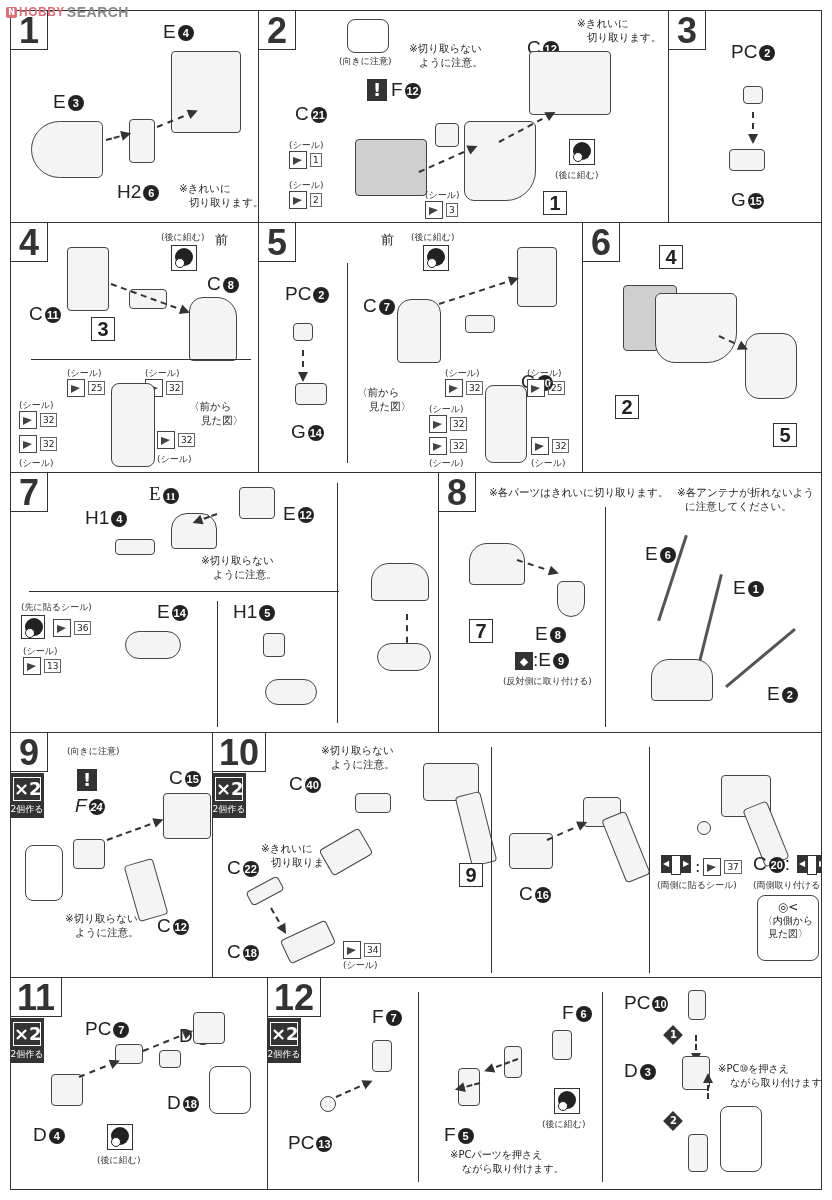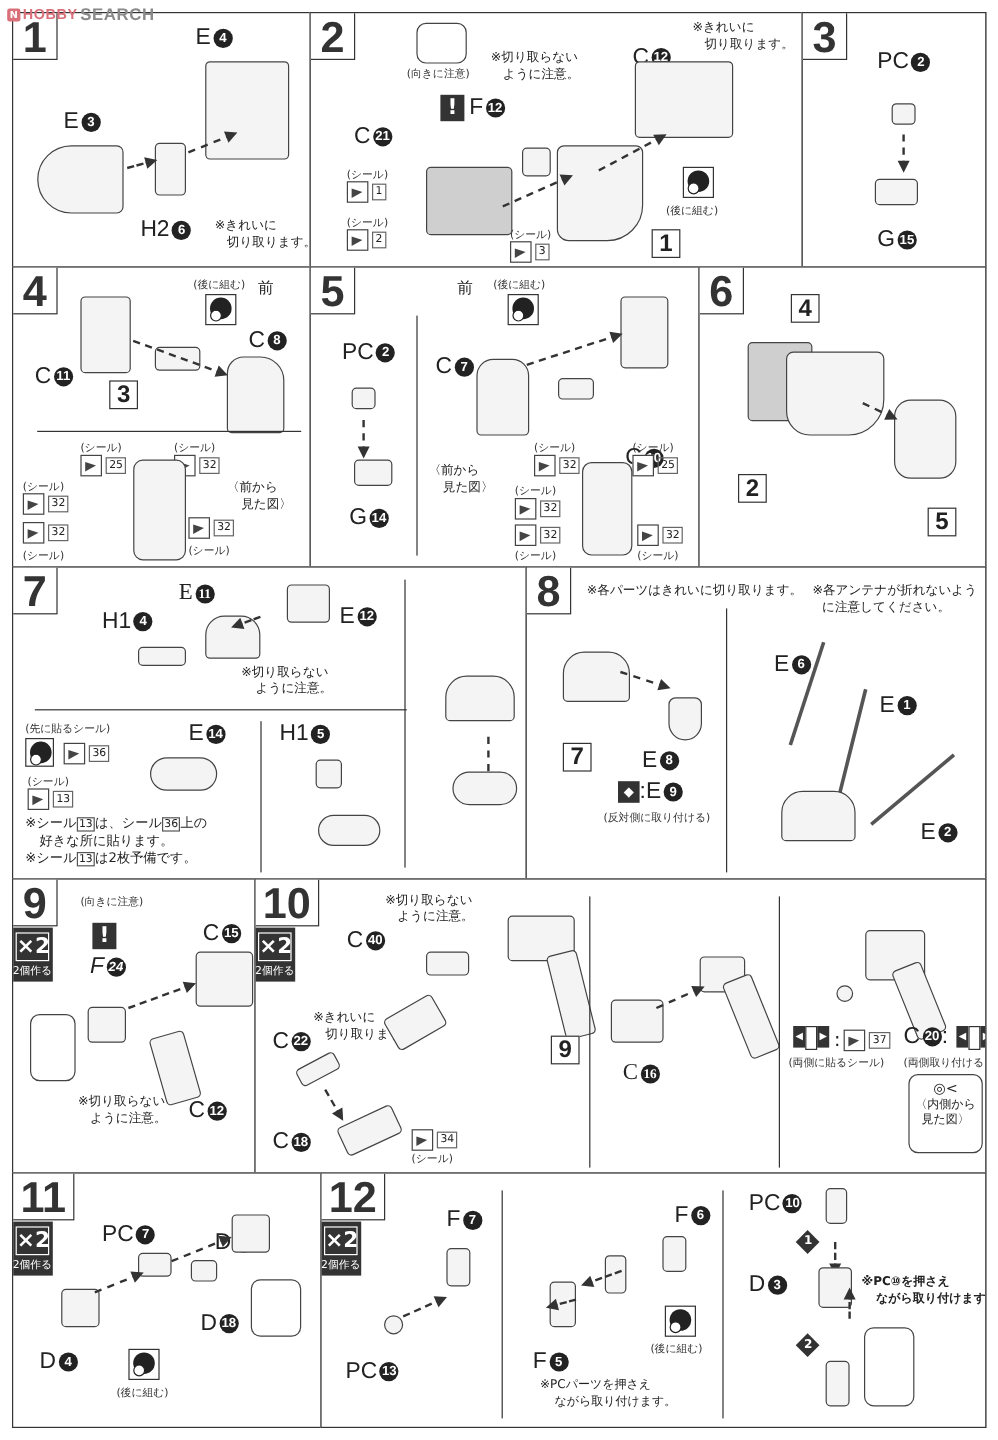--- a/index.html
+++ b/index.html
@@ -239,25 +239,20 @@
       <span class="ico"></span>
       <span class="num">36</span>
     </div>
   <div class="lbl" style="left:126px;top:128px;margin-left:20px;"><span>E</span><span class="n">14</span></div>
   <div class="part" style="left:114px;top:158px;width:54px;height:26px;border-radius:14px;"></div>
   <div class="small" style="left:12px;top:172px;">(シール)</div>
   <div class="seal" style="left:12px;top:184px;">
       <span class="ico"></span>
       <span class="num">13</span>
     </div>
-  <div class="note" style="left:10px;top:206px;font-size:11px;">
-    <span>※シール</span><span class="num" style="border:1px solid #555;font-size:9px;padding:0 1px">13</span><span>は、シール</span><span style="border:1px solid #555;font-size:9px;padding:0 1px">36</span><span>上の</span>
-    <div style="padding-left:12px">好きな所に貼ります。</div>
-    <div><span>※シール</span><span style="border:1px solid #555;font-size:9px;padding:0 1px">13</span><span>は2枚予備です。</span></div>
-  </div>
   <div class="divider" style="left:206px;top:128px;width:1px;height:126px;"></div>
   <div class="lbl" style="left:222px;top:128px;"><span>H1</span><span class="n">5</span></div>
   <div class="part" style="left:252px;top:160px;width:20px;height:22px;"></div>
   <div class="part" style="left:254px;top:206px;width:50px;height:24px;border-radius:14px;"></div>
   <div class="divider" style="left:326px;top:10px;width:1px;height:240px;"></div>
   <div class="part" style="left:360px;top:90px;width:56px;height:36px;border-radius:18px 18px 4px 4px;"></div>
   <div class="arrow" style="left:396px;top:140px;width:40px;transform:rotate(90deg);"></div>
   <div class="part" style="left:366px;top:170px;width:52px;height:26px;border-radius:14px;"></div>
 </div>
 
@@ -326,21 +321,21 @@
   <div class="part" style="left:70px;top:196px;width:48px;height:24px;transform:rotate(-25deg);"></div>
   <div class="lbl" style="left:14px;top:208px;"><span>C</span><span class="n">18</span></div>
   <div class="seal" style="left:130px;top:208px;">
       <span class="ico"></span>
       <span class="num">34</span>
     </div>
   <div class="small" style="left:130px;top:226px;">(シール)</div>
   <div class="part" style="left:110px;top:104px;width:44px;height:28px;transform:rotate(-30deg);"></div>
   <div class="divider" style="left:278px;top:14px;width:1px;height:226px;"></div>
   <div class="part" style="left:296px;top:100px;width:42px;height:34px;"></div>
-  <div class="lbl" style="left:306px;top:150px;font-family:Liberation Serif, serif;"><span>C</span><span class="n">16</span></div>
+  <div class="lbl" style="left:306px;top:150px;"><span>C</span><span class="n">16</span></div>
   <div class="part" style="left:370px;top:64px;width:36px;height:28px;"></div>
   <div class="part" style="left:400px;top:80px;width:24px;height:66px;transform:rotate(-22deg);"></div>
   <div class="arrow" style="left:334px;top:106px;width:40px;transform:rotate(-24deg);"></div>
   <div class="divider" style="left:436px;top:14px;width:1px;height:226px;"></div>
   <div class="part" style="left:508px;top:42px;width:48px;height:40px;"></div>
   <div class="part" style="left:540px;top:70px;width:24px;height:60px;transform:rotate(-22deg);"></div>
   <div class="part" style="left:484px;top:88px;width:12px;height:12px;border-radius:50%;"></div>
   <div class="lr" style="left:448px;top:122px;">
       <span>◀</span>
       <span class="w"></span>
@@ -405,21 +400,21 @@
       <div style="padding-left:12px">ながら取り付けます。</div>
     </div>
   <div class="divider" style="left:334px;top:14px;width:1px;height:190px;"></div>
   <div class="lbl" style="left:356px;top:14px;"><span>PC</span><span class="n">10</span></div>
   <div class="part" style="left:420px;top:12px;width:16px;height:28px;"></div>
   <div style="position:absolute;left:398px;top:50px;width:14px;height:14px;background:#333;transform:rotate(45deg);"></div>
   <div class="small" style="left:402px;top:51px;color:#fff;font-weight:bold;font-size:10px;">1</div>
   <div class="arrow" style="left:428px;top:56px;width:24px;transform:rotate(90deg);"></div>
   <div class="lbl" style="left:356px;top:82px;"><span>D</span><span class="n">3</span></div>
   <div class="part" style="left:414px;top:78px;width:26px;height:32px;"></div>
-  <div class="note" style="left:450px;top:84px;font-size:10px;font-weight:bold;">
+  <div class="note" style="left:450px;top:84px;font-size:10px;">
       <div>※PC⑩を押さえ</div>
       <div style="padding-left:12px">ながら取り付けます。</div>
     </div>
   <div style="position:absolute;left:398px;top:136px;width:14px;height:14px;background:#333;transform:rotate(45deg);"></div>
   <div class="small" style="left:402px;top:137px;color:#fff;font-weight:bold;font-size:10px;">2</div>
   <div class="arrow" style="left:440px;top:120px;width:22px;transform:rotate(-90deg);"></div>
   <div class="part" style="left:420px;top:156px;width:18px;height:36px;"></div>
   <div class="callout" style="left:452px;top:128px;width:40px;height:64px;"></div>
 </div>
 

